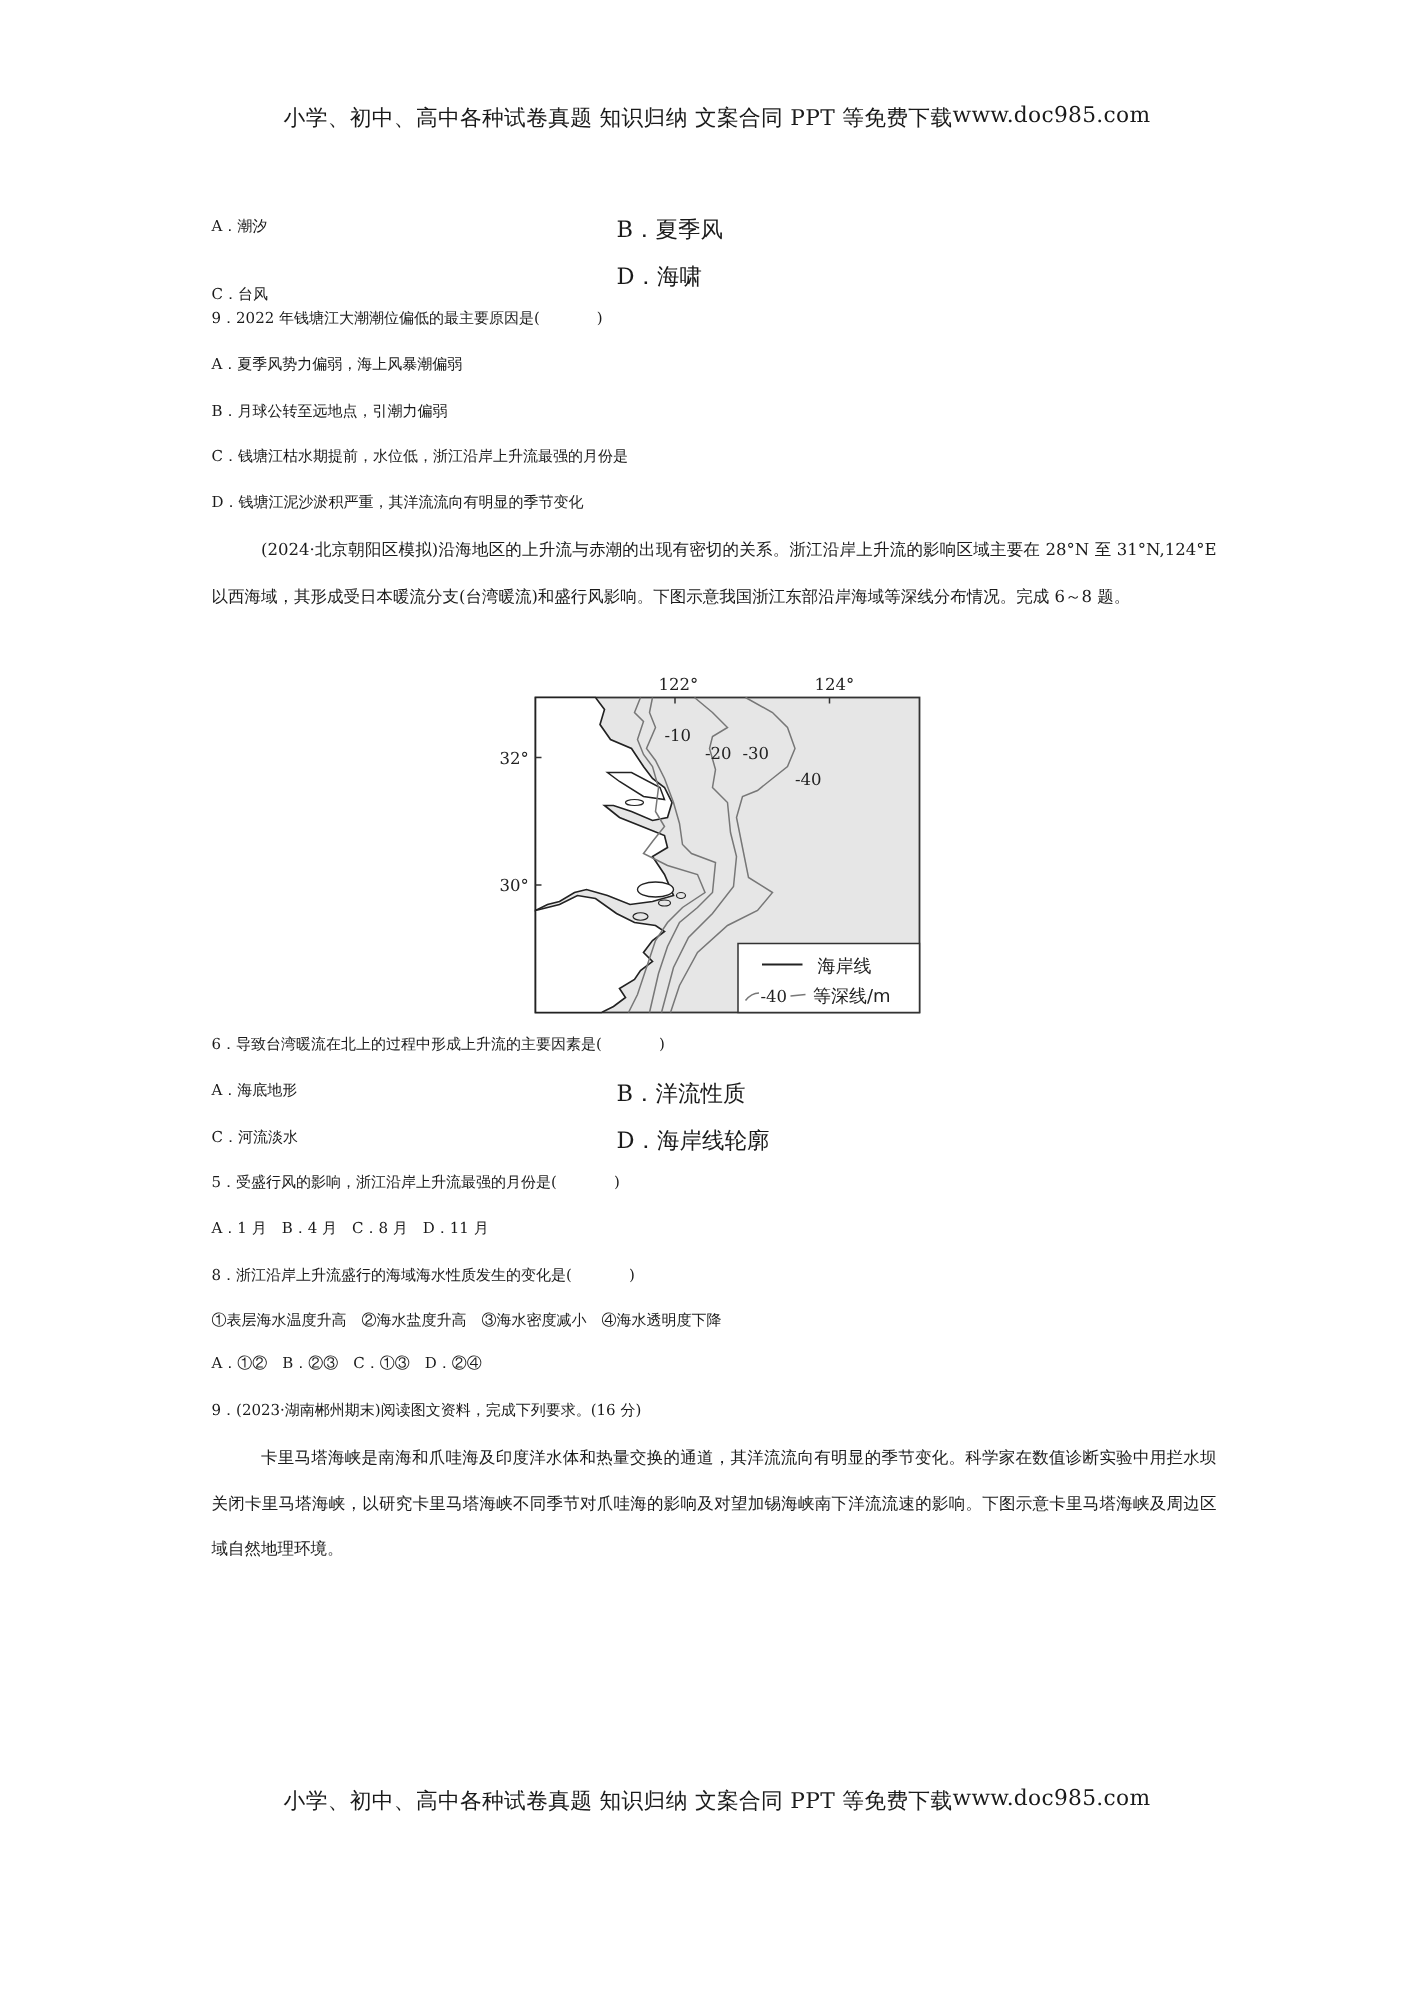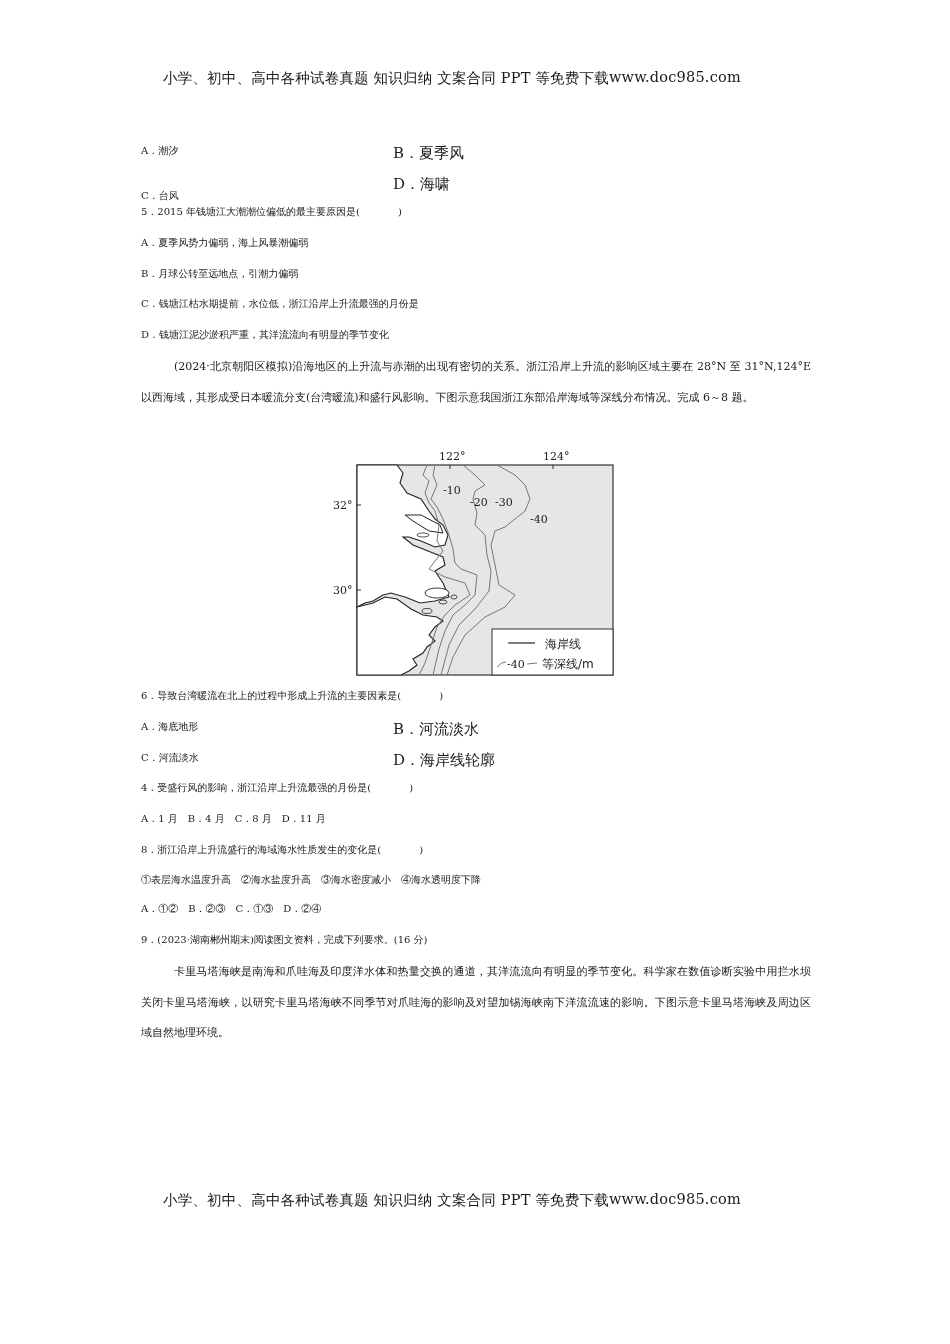--- a/index.html
+++ b/index.html
@@ -1,44 +1,44 @@
 <!DOCTYPE html>
 <html><head>
   <meta charset="utf-8">
   <style>
     html, body { margin: 0; padding: 0; background: #ffffff; }
     body { width: 950px; height: 1344px; position: relative; overflow: hidden;
            font-family: "DejaVu Serif", "Liberation Serif", serif; color: #1a1a1a; }
     .hdr, .ftr { position: absolute; left: 163px; width: 630px; font-size: 14.5px;
-                 display: flex; justify-content: flex-start; letter-spacing: 0.2px; }
+                 display: flex; justify-content: center; letter-spacing: 0.2px; }
     .hdr { top: 69px; }
     .ftr { top: 1191px; }
     .line { position: absolute; left: 141px; font-size: 10px; white-space: nowrap; }
-    .opt-b { position: absolute; left: 393px; font-size: 15px; white-space: nowrap; text-align: center; }
+    .opt-b { position: absolute; left: 411px; font-size: 15px; white-space: nowrap; text-align: center; }
     .para { position: absolute; left: 141px; width: 670px; font-size: 11px; line-height: 30.5px;
             text-indent: 33px; text-align: justify; }
     .map { position: absolute; left: 325px; top: 445px; width: 300px; height: 235px; }
     .map svg { width: 300px; height: 235px; display: block; }
     .paren { display: inline-block; width: 38px; }
   </style>
 </head>
 <body>
 
 <div class="hdr">
   <span>小学、初中、高中各种试卷真题  知识归纳  文案合同  PPT 等免费下载</span>
   <span>www.doc985.com</span>
 </div>
 
 <div class="line" style="top:144px">A．潮汐</div>
 <div class="opt-b" style="top:144px">B．夏季风</div>
 <div class="line" style="top:189px">C．台风</div>
 <div class="opt-b" style="top:175px">D．海啸</div>
 
 <div class="line" style="top:205px">
-  <span>5．2015 年钱塘江大潮潮位偏低的最主要原因是(</span><span class="paren"></span><span>)</span>
+  <span>9．2022 年钱塘江大潮潮位偏低的最主要原因是(</span><span class="paren"></span><span>)</span>
 </div>
 <div class="line" style="top:236px">A．夏季风势力偏弱，海上风暴潮偏弱</div>
 <div class="line" style="top:267px">B．月球公转至远地点，引潮力偏弱</div>
 <div class="line" style="top:297px">C．钱塘江枯水期提前，水位低，浙江沿岸上升流最强的月份是</div>
 <div class="line" style="top:328px">D．钱塘江泥沙淤积严重，其洋流流向有明显的季节变化</div>
 
 <div class="para" style="top:352px">(2024·北京朝阳区模拟)沿海地区的上升流与赤潮的出现有密切的关系。浙江沿岸上升流的影响区域主要在 28°N 至 31°N,124°E 以西海域，其形成受日本暖流分支(台湾暖流)和盛行风影响。下图示意我国浙江东部沿岸海域等深线分布情况。完成 6～8 题。</div>
 
 <div class="map">
   <svg viewBox="0 0 300 235" xmlns="http://www.w3.org/2000/svg">
@@ -88,26 +88,26 @@
       <line x1="202" y1="219" x2="212" y2="218" stroke="#777" stroke-width="1"></line>
       <text x="217" y="223" font-size="12" font-family="DejaVu Sans, sans-serif" fill="#222">等深线/m</text>
     </g>
   </svg>
 </div>
 
 <div class="line" style="top:689px">
   <span>6．导致台湾暖流在北上的过程中形成上升流的主要因素是(</span><span class="paren"></span><span>)</span>
 </div>
 <div class="line" style="top:720px">A．海底地形</div>
-<div class="opt-b" style="top:720px">B．河流淡水</div>
+<div class="opt-b" style="top:720px">B．洋流性质</div>
 <div class="line" style="top:751px">C．河流淡水</div>
 <div class="opt-b" style="top:751px">D．海岸线轮廓</div>
 
 <div class="line" style="top:781px">
-  <span>4．受盛行风的影响，浙江沿岸上升流最强的月份是(</span><span class="paren"></span><span>)</span>
+  <span>5．受盛行风的影响，浙江沿岸上升流最强的月份是(</span><span class="paren"></span><span>)</span>
 </div>
 <div class="line" style="top:812px">A．1 月　B．4 月　C．8 月　D．11 月</div>
 
 <div class="line" style="top:843px">
   <span>8．浙江沿岸上升流盛行的海域海水性质发生的变化是(</span><span class="paren"></span><span>)</span>
 </div>
 <div class="line" style="top:873px">①表层海水温度升高　②海水盐度升高　③海水密度减小　④海水透明度下降</div>
 <div class="line" style="top:902px">A．①②　B．②③　C．①③　D．②④</div>
 
 <div class="line" style="top:933px">9．(2023·湖南郴州期末)阅读图文资料，完成下列要求。(16 分)</div>

